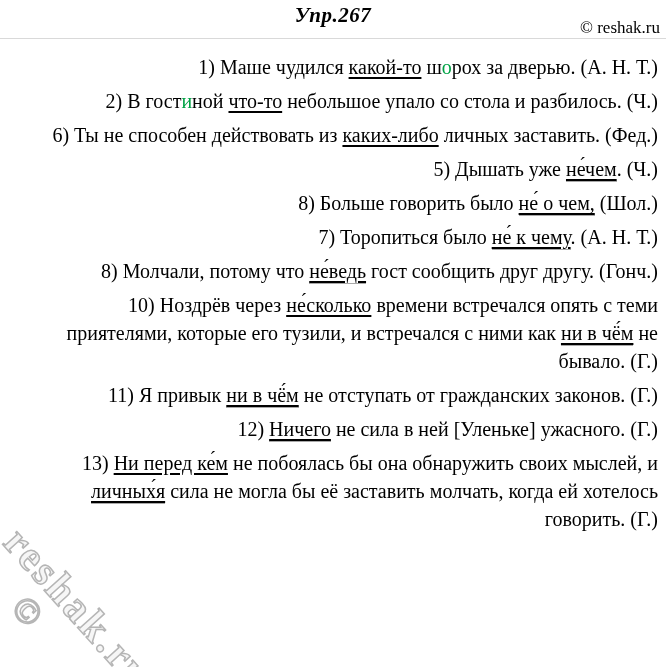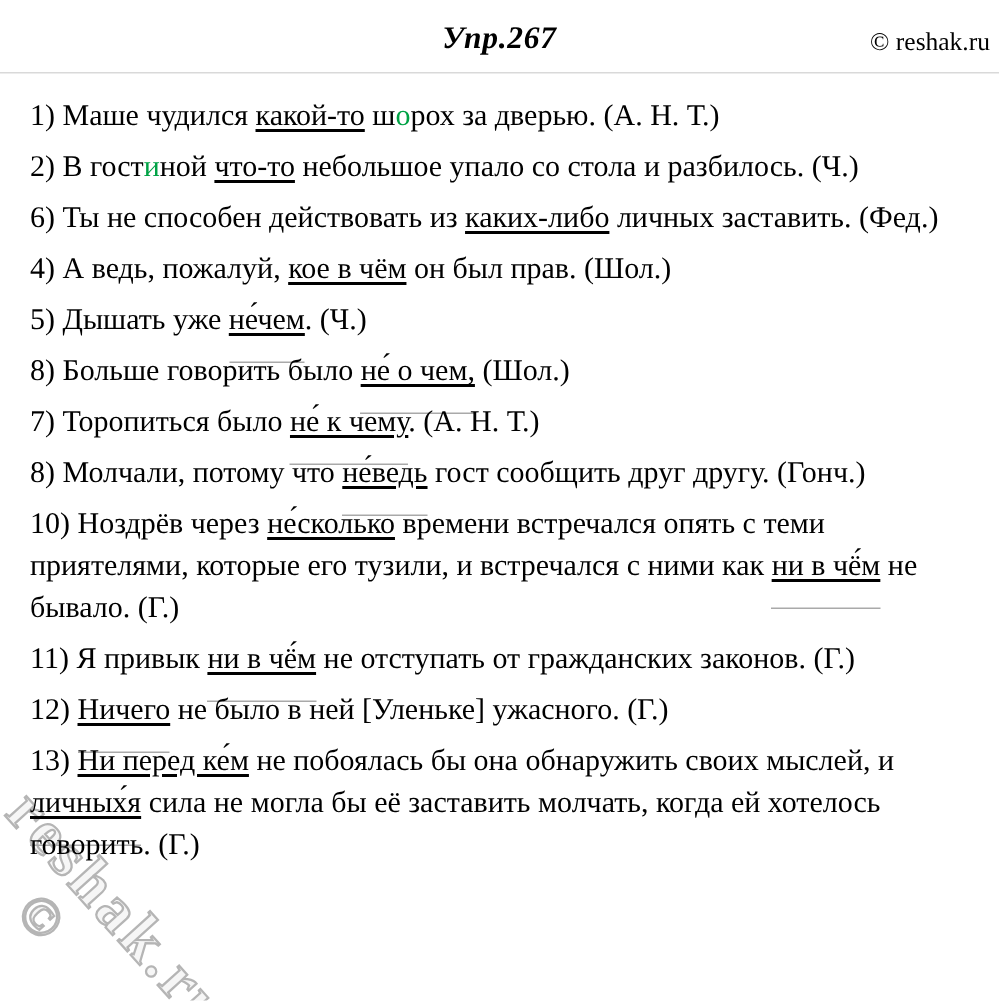--- a/index.html
+++ b/index.html
@@ -4,21 +4,21 @@
 <style>
   html, body { margin:0; padding:0; }
   body {
     width:666px; height:667px;
     background:#ffffff;
     color:#000;
     font-family:"Liberation Serif", serif;
     position:relative;
     overflow:hidden;
   }
-  .header { position:relative; height:27px; padding-top:13px; }
+  .header { position:relative; height:27px; padding-top:3px; }
   .title {
     text-align:center;
     font-weight:bold;
     font-style:italic;
     font-size:21px;
     letter-spacing:0.5px;
   }
   .copyright {
     position:absolute;
     top:18px; right:6px;
@@ -32,33 +32,34 @@
   }
   .exercise {
     padding:14px 8px 0 4px;
     position:relative;
     z-index:2;
   }
   p.sentence {
     margin:0 0 6px 16px;
     font-size:20px;
     line-height:28px;
+    text-align:right;
   }
   .seg { white-space:pre-wrap; }
   .u {
     text-decoration:underline;
     text-decoration-thickness:1.5px;
     text-underline-offset:3px;
   }
   .u2 {
     text-decoration:underline;
     text-decoration-thickness:1.5px;
     text-underline-offset:3px;
     border-bottom:1.5px solid #a9a9a9;
-    padding-bottom:17px;
+    padding-bottom:1px;
   }
   .green { color:#00a245; }
   
   .watermark { position:absolute; left:0; top:0; width:666px; height:667px; pointer-events:none; z-index:1; }
   .wm-text {
     position:absolute;
     left:30px; top:518px;
     transform:rotate(48deg);
     transform-origin:0 0;
     font-size:42px;
@@ -88,22 +89,21 @@
 <div class="header">
   <div class="title">Упр.267</div>
   <div class="copyright">© reshak.ru</div>
 </div>
 <hr class="rule">
 
 <div class="exercise">
     <p class="sentence"><span class="seg">1) Маше чудился </span><span class="seg u">какой-то</span><span class="seg"> ш</span><span class="seg green">о</span><span class="seg">рох за дверью. (А. Н. Т.)</span></p>
     <p class="sentence"><span class="seg">2) В гост</span><span class="seg green">и</span><span class="seg">ной </span><span class="seg u">что-то</span><span class="seg"> небольшое упало со стола и разбилось. (Ч.)</span></p>
     <p class="sentence"><span class="seg">6) Ты не способен действовать из </span><span class="seg u">каких-либо</span><span class="seg"> личных заставить. (Фед.)</span></p>
-    <p class="sentence"><span class="seg">4) А ведь, пожалуй, </span><span class="seg u">кое в чём</span><span class="seg"> он был прав. (Шол.)</span></p>
     <p class="sentence"><span class="seg">5) Дышать уже </span><span class="seg u2">не́чем</span><span class="seg">. (Ч.)</span></p>
     <p class="sentence"><span class="seg">8) Больше говорить было </span><span class="seg u2">не́ о чем,</span><span class="seg"> (Шол.)</span></p>
     <p class="sentence"><span class="seg">7) Торопиться было </span><span class="seg u2">не́ к чему</span><span class="seg">. (А. Н. Т.)</span></p>
     <p class="sentence"><span class="seg">8) Молчали, потому что </span><span class="seg u2">не́ведь</span><span class="seg"> гост сообщить друг другу. (Гонч.)</span></p>
     <p class="sentence"><span class="seg">10) Ноздрёв через </span><span class="seg u">не́сколько</span><span class="seg"> времени встречался опять с теми приятелями, которые его тузили, и встречался с ними как </span><span class="seg u2">ни в чё́м</span><span class="seg"> не бывало. (Г.)</span></p>
     <p class="sentence"><span class="seg">11) Я привык </span><span class="seg u2">ни в чё́м</span><span class="seg"> не отступать от гражданских законов. (Г.)</span></p>
-    <p class="sentence"><span class="seg">12) </span><span class="seg u2">Ничего</span><span class="seg"> не было в ней [Уленьке] ужасного. (Г.)</span></p>
+    <p class="sentence"><span class="seg">12) </span><span class="seg u2">Ничего</span><span class="seg"> не сила в ней [Уленьке] ужасного. (Г.)</span></p>
     <p class="sentence"><span class="seg">13) </span><span class="seg u">Ни перед ке́м</span><span class="seg"> не побоялась бы она обнаружить своих мыслей, и </span><span class="seg u2">личных́я</span><span class="seg"> сила не могла бы её заставить молчать, когда ей хотелось говорить. (Г.)</span></p>
   </div>
 
 </body></html>

